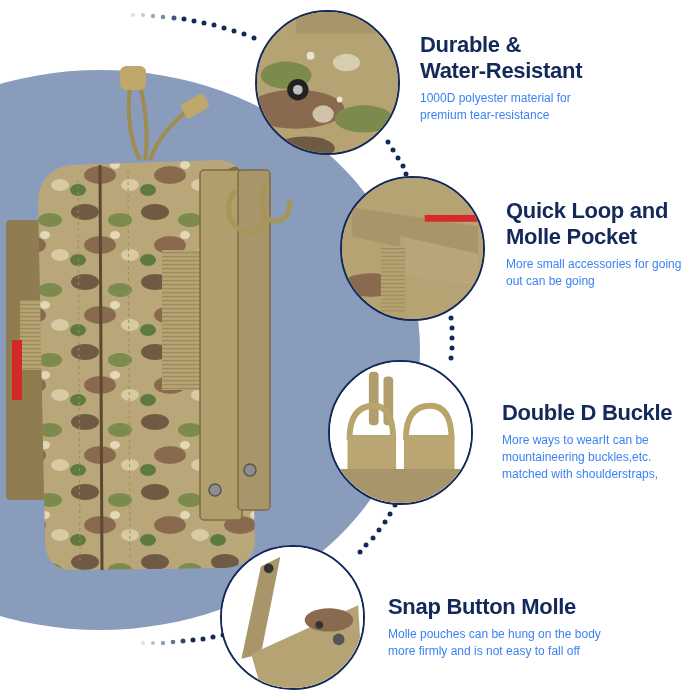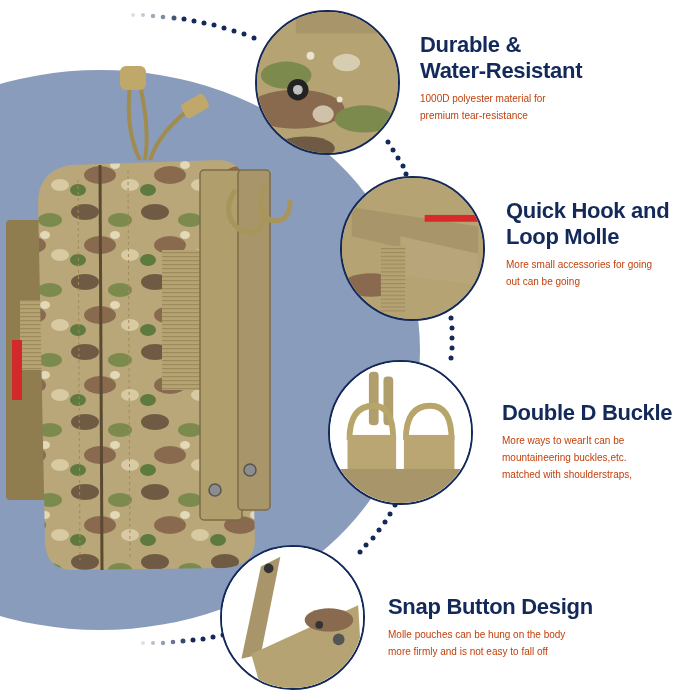--- a/index.html
+++ b/index.html
@@ -26,21 +26,21 @@
     .c1 { left: 255px; top: 10px; width: 145px; height: 145px; }
     .c2 { left: 340px; top: 176px; width: 145px; height: 145px; }
     .c3 { left: 328px; top: 360px; width: 145px; height: 145px; background:#ffffff; }
     .c4 { left: 220px; top: 545px; width: 145px; height: 145px; background:#ffffff; }
 
     .feature-text { position: absolute; }
     .feature-title {
       color: #13295a; font-weight: bold; font-size: 22px; line-height: 26px; letter-spacing: -0.3px;
     }
     .feature-desc {
-      color: #c2410c; font-size: 10px; line-height: 17px; margin-top: 6px;
+      color: #3b82f6; font-size: 12px; line-height: 17px; margin-top: 6px;
     }
     .t1 { left: 420px; top: 32px; width: 270px; }
     .t2 { left: 506px; top: 198px; width: 190px; }
     .t3 { left: 502px; top: 400px; width: 200px; }
     .t4 { left: 388px; top: 594px; width: 310px; }
   </style>
 </head>
 <body>
 
 <div class="stage">
@@ -199,43 +199,43 @@
       <div>Water-Resistant</div>
     </div>
     <div class="feature-desc">
       <div>1000D polyester material for</div>
       <div>premium tear-resistance</div>
     </div>
   </div>
 
   <div class="feature-text t2">
     <div class="feature-title">
-      <div>Quick Hook and</div>
-      <div>Loop Molle</div>
+      <div>Quick Loop and</div>
+      <div>Molle Pocket</div>
     </div>
     <div class="feature-desc">
       <div>More small accessories for going</div>
       <div>out can be going</div>
     </div>
   </div>
 
   <div class="feature-text t3">
     <div class="feature-title">
       <div>Double D Buckle</div>
     </div>
     <div class="feature-desc">
       <div>More ways to wearIt can be</div>
       <div>mountaineering buckles,etc.</div>
       <div>matched with shoulderstraps,</div>
     </div>
   </div>
 
   <div class="feature-text t4">
     <div class="feature-title">
-      <div>Snap Button Design</div>
+      <div>Snap Button Molle</div>
     </div>
     <div class="feature-desc">
       <div>Molle pouches can be hung on the body</div>
       <div>more firmly and is not easy to fall off</div>
     </div>
   </div>
 
 </div>
 
 </body></html>

